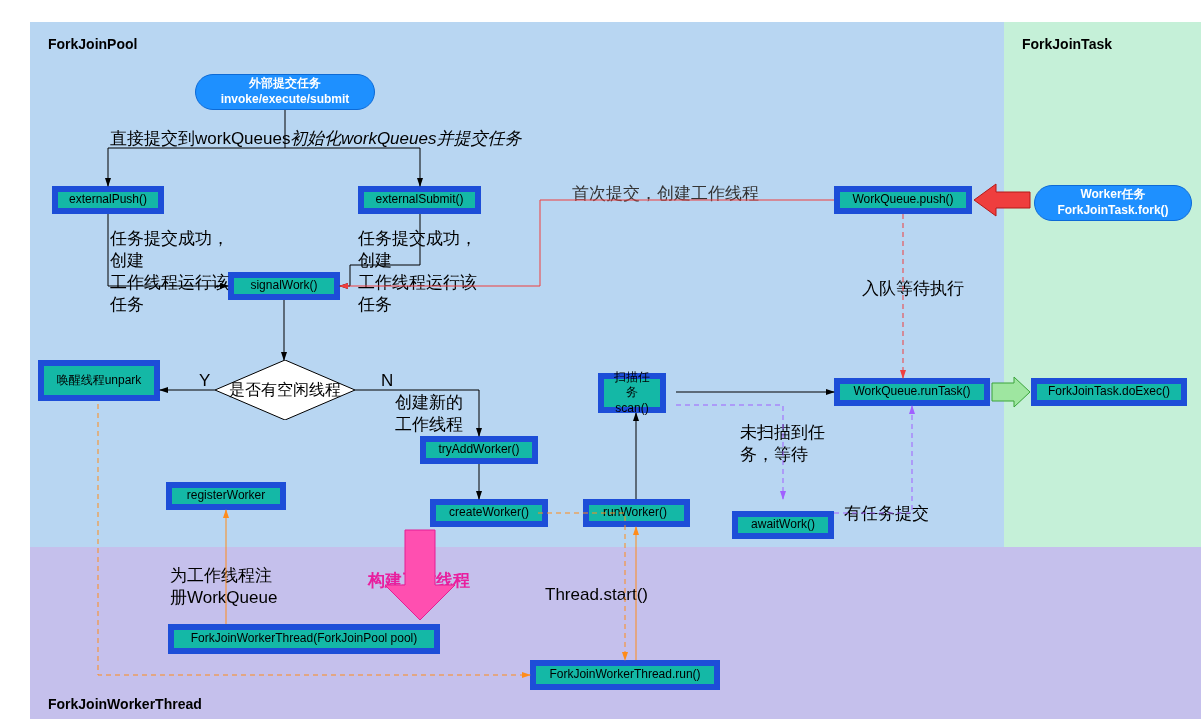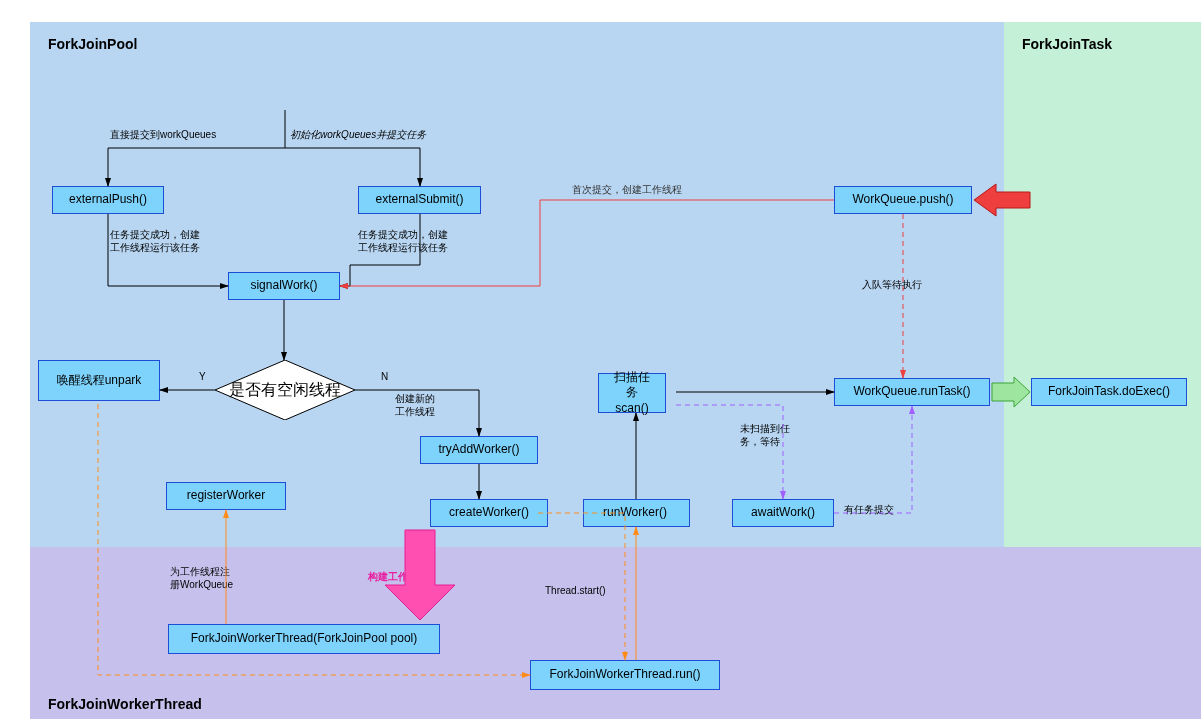--- a/index.html
+++ b/index.html
@@ -2,22 +2,22 @@
 <html><head>
 <meta charset="utf-8">
 <style>
   * { box-sizing: border-box; margin: 0; padding: 0; }
   body { font-family: "Microsoft YaHei", Arial, sans-serif; font-size: 12px; background: #fff; }
   .canvas { position: relative; width: 1203px; height: 721px; }
   .region { position: absolute; }
   .region-label { position: absolute; font-weight: bold; font-size: 14px; }
   .box {
     position: absolute;
-    background: #7dd3fc;
-    border: 1px solid #1d4ed8;
+    background: #14b8a6;
+    border: 6px solid #1d4ed8;
     display: flex;
     align-items: center;
     justify-content: center;
     text-align: center;
     padding: 6px 10px;
     line-height: 1.3;
   }
   .pill {
     border-radius: 999px;
     background: #1e90ff;
@@ -28,38 +28,42 @@
   .diamond {
     position: absolute;
     width: 140px; height: 60px;
   }
   .diamond svg { position: absolute; inset: 0; }
   .diamond .dlabel {
     position: absolute; inset: 0;
     display:flex; align-items:center; justify-content:center;
     font-size:16px;
   }
-  .txt { position: absolute; font-size: 10px; line-height:1.3; white-space: nowrap; }
+  .txt { position: absolute; font-size: 17px; line-height:1.3; white-space: nowrap; }
   .txt.multi { white-space: normal; width: auto; }
   .pink-bold { color: #e91e9e; font-weight: bold; }
   svg.overlay { position: absolute; inset: 0; width: 1203px; height: 721px; pointer-events: none; }
 </style>
 </head>
 <body>
 
 <div class="canvas">
 
   <div class="region" style="left:30px; top:22px; width:974px; height:525px; background:#b8d6f2;"></div>
   <div class="region" style="left:1004px; top:22px; width:197px; height:525px; background:#c5f0d8;"></div>
   <div class="region" style="left:30px; top:547px; width:1171px; height:172px; background:#c5c0ec;"></div>
 
   <div class="region-label" style="left:48px; top:36px;">ForkJoinPool</div>
   <div class="region-label" style="left:1022px; top:36px;">ForkJoinTask</div>
   <div class="region-label" style="left:48px; top:696px;">ForkJoinWorkerThread</div>
 
+  <div class="box pill" style="left:195px; top:74px; width:180px; height:36px; flex-direction:column;">
+    <span>外部提交任务</span>
+    <span>invoke/execute/submit</span>
+  </div>
 
   <div class="box" style="left:52px; top:186px; width:112px; height:28px;">externalPush()</div>
   <div class="box" style="left:358px; top:186px; width:123px; height:28px;">externalSubmit()</div>
   <div class="box" style="left:228px; top:272px; width:112px; height:28px;">signalWork()</div>
 
   <div class="diamond" style="left:215px; top:360px;">
     <svg viewBox="0 0 140 60">
         <polygon points="70,0 140,30 70,60 0,30" fill="#fff" stroke="#000"></polygon>
       </svg>
     <div class="dlabel">是否有空闲线程</div>
@@ -70,25 +74,29 @@
   <div class="box" style="left:420px; top:499px; width:118px; height:28px;margin-left:10px;">createWorker()</div>
   <div class="box" style="left:166px; top:482px; width:120px; height:28px;">registerWorker</div>
   <div class="box" style="left:168px; top:624px; width:272px; height:30px;">ForkJoinWorkerThread(ForkJoinPool pool)</div>
   <div class="box" style="left:530px; top:660px; width:190px; height:30px;">ForkJoinWorkerThread.run()</div>
 
   <div class="box" style="left:583px; top:499px; width:107px; height:28px;padding-left:7px;">runWorker()</div>
   <div class="box" style="left:598px; top:373px; width:68px; height:40px; flex-direction:column;">
     <span>扫描任务</span>
     <span>scan()</span>
   </div>
-  <div class="box" style="left:732px; top:499px; width:102px; height:28px;">awaitWork()</div>
+  <div class="box" style="left:732px; top:511px; width:102px; height:28px;">awaitWork()</div>
   <div class="box" style="left:834px; top:378px; width:156px; height:28px;">WorkQueue.runTask()</div>
   <div class="box" style="left:834px; top:186px; width:138px; height:28px;">WorkQueue.push()</div>
   <div class="box" style="left:1031px; top:378px; width:156px; height:28px;">ForkJoinTask.doExec()</div>
 
+  <div class="box pill" style="left:1034px; top:185px; width:158px; height:36px; flex-direction:column;">
+    <span>Worker任务</span>
+    <span>ForkJoinTask.fork()</span>
+  </div>
 
   <div class="txt" style="left:110px; top:128px;">直接提交到workQueues</div>
   <div class="txt" style="left:290px; top:128px;font-style:italic;">初始化workQueues并提交任务</div>
   <div class="txt multi" style="left:110px; top:228px; width:130px; white-space:pre-line;">任务提交成功，创建
 工作线程运行该任务</div>
   <div class="txt multi" style="left:358px; top:228px; width:130px; white-space:pre-line;">任务提交成功，创建
 工作线程运行该任务</div>
   <div class="txt" style="left:572px; top:183px; color:#333;">首次提交，创建工作线程</div>
   <div class="txt" style="left:862px; top:278px;">入队等待执行</div>
   <div class="txt" style="left:199px; top:370px;">Y</div>

